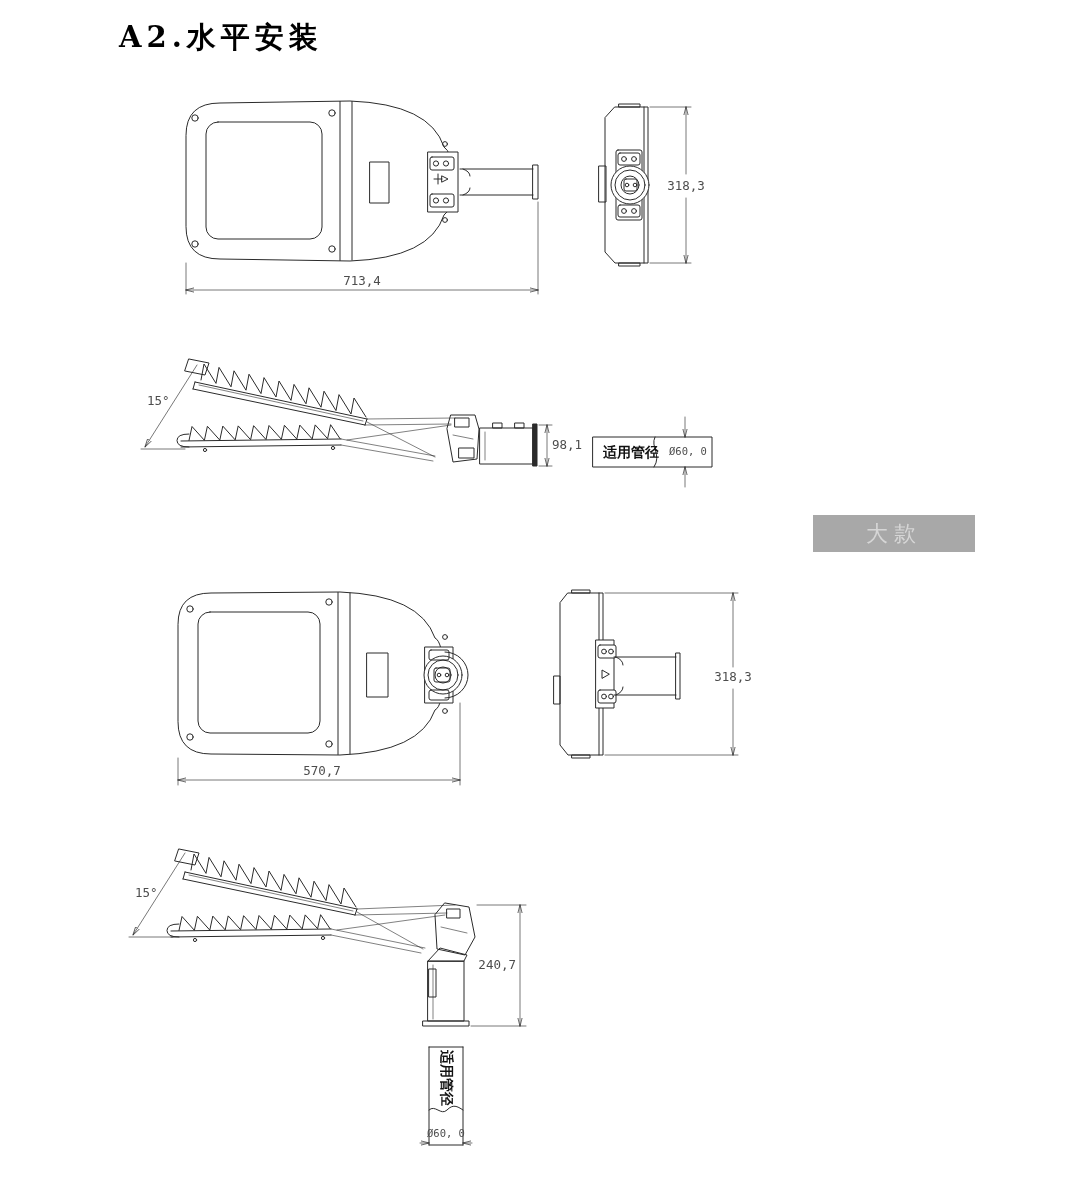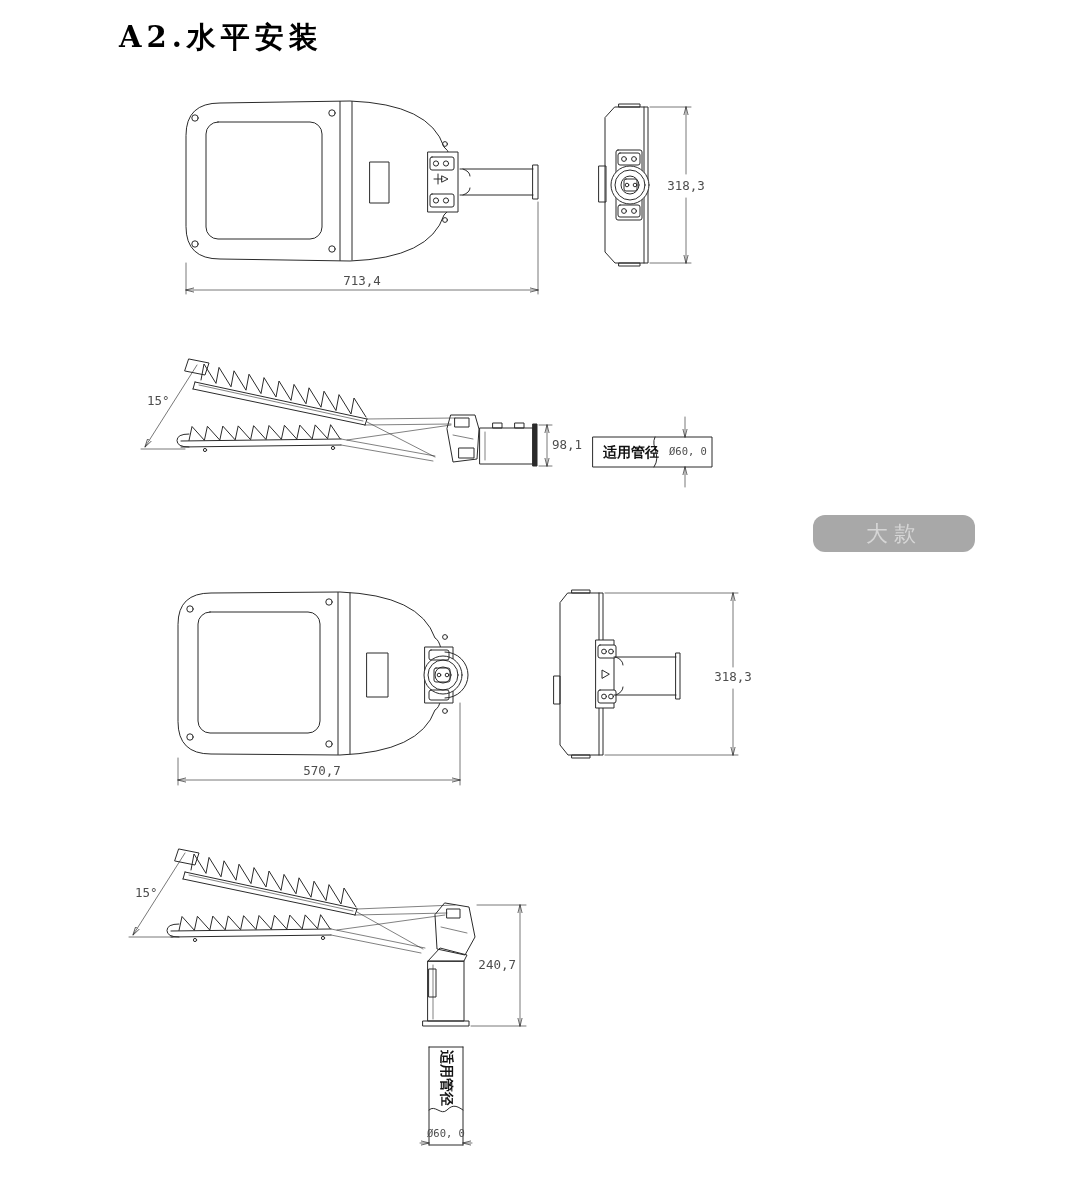--- a/index.html
+++ b/index.html
@@ -23,21 +23,21 @@
   }
   svg .thin{stroke-width:.6;}
   svg .wfill{fill:#fff;}
   svg .dark{fill:var(--line);}
   svg .dimline{stroke:#555;stroke-width:.8;}
   svg text{stroke:none;}
   .dim{font-family:"DejaVu Sans Mono","Liberation Mono",monospace;font-size:12.5px;fill:var(--dim-text);}
   .dim-sm{font-family:"DejaVu Sans Mono","Liberation Mono",monospace;font-size:10.5px;fill:var(--dim-text);}
   .cjk{font-family:"DejaVu Serif","Liberation Serif",serif;font-weight:bold;font-size:14px;fill:#111;}
   .badge{
-    position:absolute;left:813px;top:515px;width:162px;height:37px;border-radius:12px;
+    position:absolute;left:813px;top:515px;width:162px;height:37px;border-radius:0;
     background:var(--badge-bg);color:var(--badge-text);
     display:flex;align-items:center;justify-content:center;
     font-size:22px;letter-spacing:6px;font-weight:normal;text-align:right;
   }
 </style>
 </head>
 <body>
 
 <div id="canvas">
 

